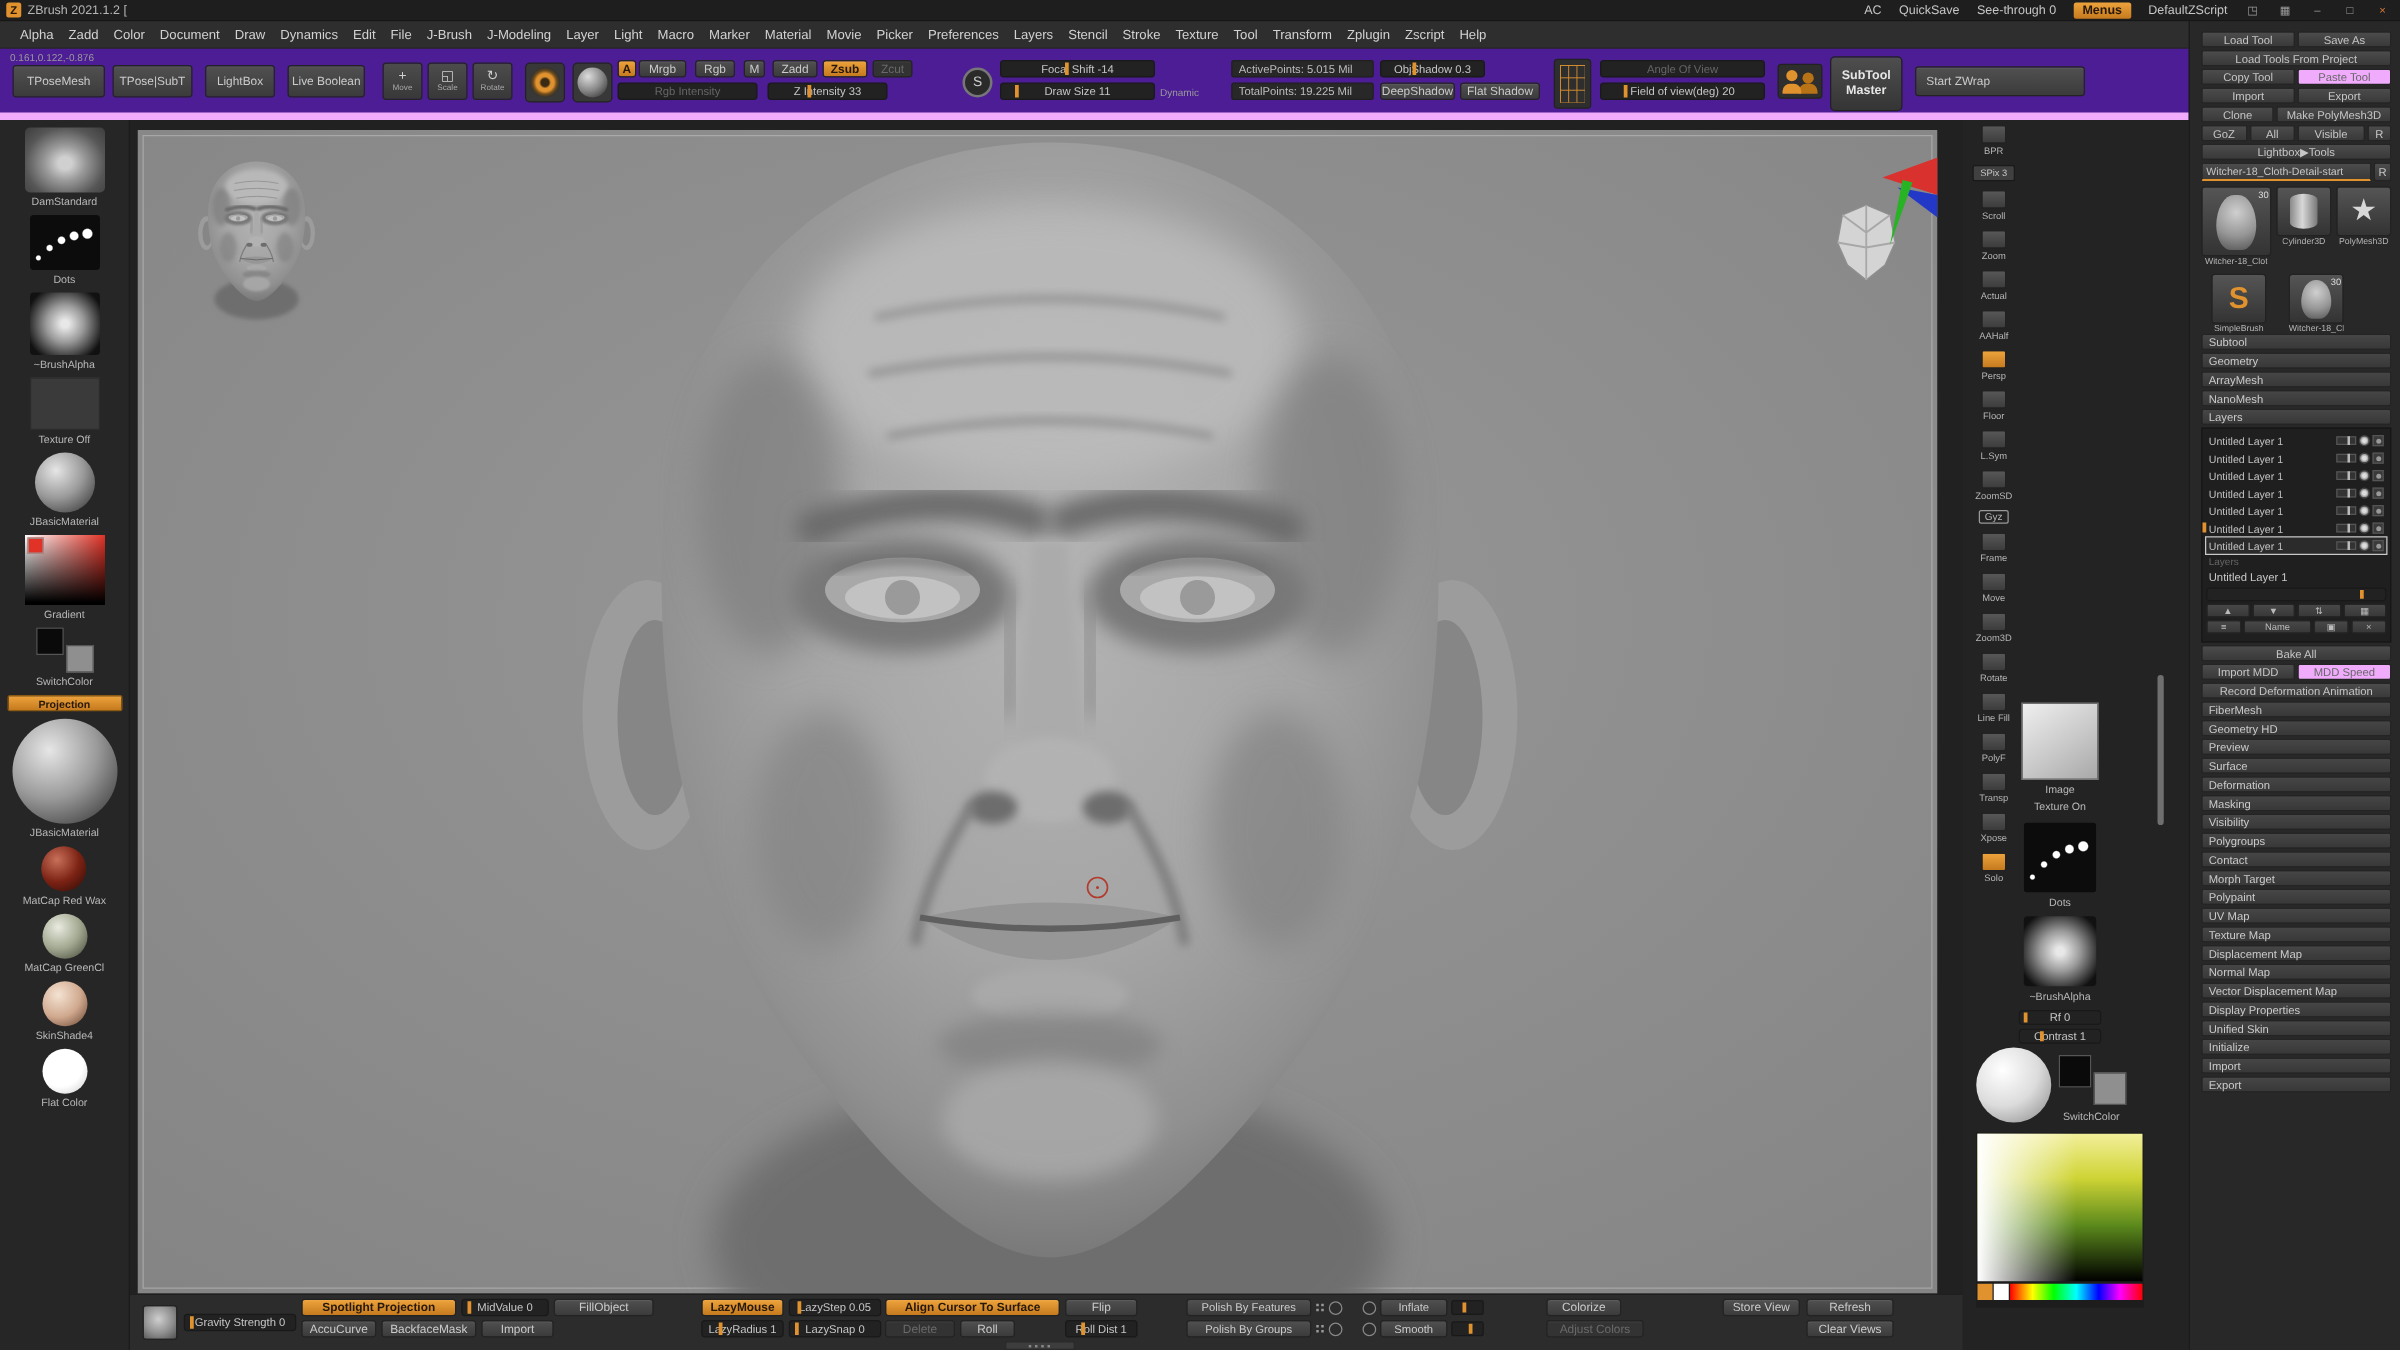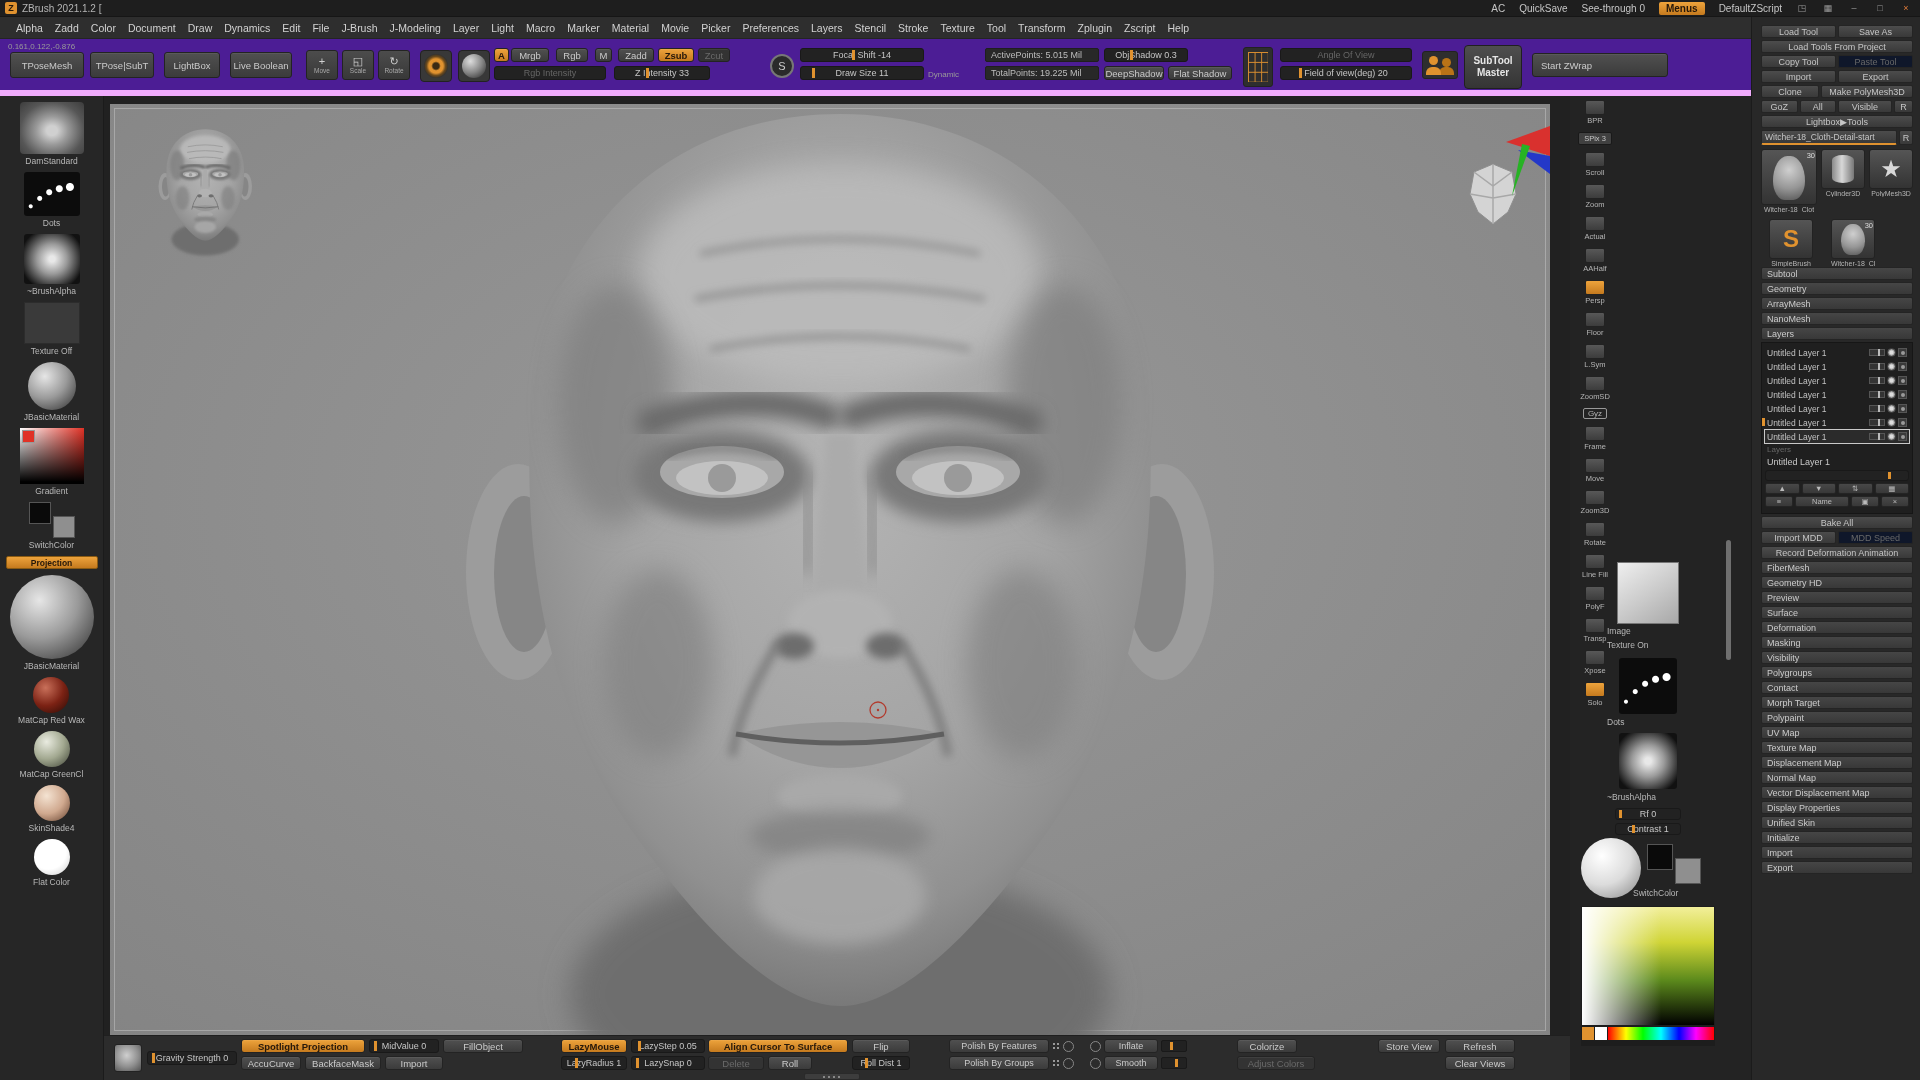--- a/index.html
+++ b/index.html
@@ -72,33 +72,33 @@
 .strip{position:absolute;left:1577px;top:100px;width:36px;display:flex;flex-direction:column;gap:7px;align-items:center}
 .strip-btn{width:34px;display:flex;flex-direction:column;align-items:center;gap:1px}
 .strip-ic{width:20px;height:15px;background:linear-gradient(#585858,#3c3c3c);border:1px solid #222;border-radius:2px}
 .strip-btn.active .strip-ic{background:linear-gradient(#eda33c,#c57a1e)}
 .strip-lb{font-size:7.5px;color:#b5b5b5;white-space:nowrap}
 .strip-btn.boxed .strip-lb{border:1px solid #999;padding:0 4px;border-radius:2px;font-size:8px}
 .strip-btn.slider .strip-lb{background:#404040;border:1px solid #191919;border-radius:2px;padding:1px 5px;color:#c6c6c6}
 
 .right-mid{position:absolute;left:1577px;top:556px;width:142px;height:496px}
 .imgthumb{position:absolute;background:linear-gradient(145deg,#efefef,#c9c9c9 55%,#a8a8a8);border:1px solid #777}
-.mlabel{position:absolute;font-size:8.5px;color:#b8b8b8;white-space:nowrap}
+.mlabel{position:absolute;font-size:8.5px;color:#b8b8b8;text-align:center;white-space:nowrap}
 .picker{position:absolute;background:#1d1d1d;padding:1px}
 .sv{height:118px;background:linear-gradient(to right,#fff,rgba(255,255,255,0) 60%),linear-gradient(to bottom,#f2ef9a 0,#cfd435 30%,#5c8a1c 62%,#000 100%)}
 .hue{display:flex;height:13px;margin-top:2px;gap:1px}
 .hsw1{width:12px;background:#e0922f}
 .hsw2{width:12px;background:#fff}
 .huebar{flex:1;background:linear-gradient(90deg,#f00,#ff0 17%,#0f0 33%,#0ff 50%,#00f 67%,#f0f 83%,#f00)}
 .mid-scroll{position:absolute;left:1726px;top:540px;width:5px;height:120px;background:#6f6f6f;border-radius:3px}
 
 .tool-panel{position:absolute;left:1751px;top:17px;width:169px;height:1063px;background:#282828;border-left:1px solid #1b1b1b;padding:8px 7px 0 9px}
 .prow{display:flex;gap:2px;margin-bottom:2px;height:13px}
 .pbtn{flex:1;display:flex;align-items:center;justify-content:center;background:linear-gradient(#4c4c4c,#393939);border:1px solid #242424;border-radius:2px;font-size:9px;color:#c6c6c6;white-space:nowrap;overflow:hidden}
-.pbtn.dis{color:#686868;background:#0f172a}
+.pbtn.dis{color:#686868;background:#f0abfc}
 .pbtn.activebar{justify-content:flex-start;padding-left:3px;font-size:8.5px;border-bottom:2px solid #e0922f}
 .phdr{height:13px;margin-bottom:2px;display:flex;align-items:center;padding-left:5px;background:linear-gradient(#464646,#383838);border:1px solid #242424;border-radius:2px;font-size:9px;color:#cccccc}
 .thumbs{position:relative;height:118px;margin-bottom:2px}
 .tcell{position:absolute;width:44px;display:flex;flex-direction:column;align-items:center}
 .tcell.big{width:56px}
 .tface{width:100%;height:40px;background:linear-gradient(#555,#333);border:1px solid #222;border-radius:3px;display:flex;align-items:center;justify-content:center;position:relative}
 .tcell.big .tface{height:56px}
 .badge{position:absolute;right:1px;top:1px;font-size:7.5px;color:#ddd}
 .tlab{font-size:7px;color:#b5b5b5;margin-top:1px;max-width:100%;overflow:hidden;white-space:nowrap}
 .mini-head{width:58%;height:82%;margin-top:3%;background:radial-gradient(circle at 50% 32%,#cfcfcf,#969696 55%,#5e5e5e 92%);border-radius:46% 46% 38% 38%/56% 56% 44% 44%}

